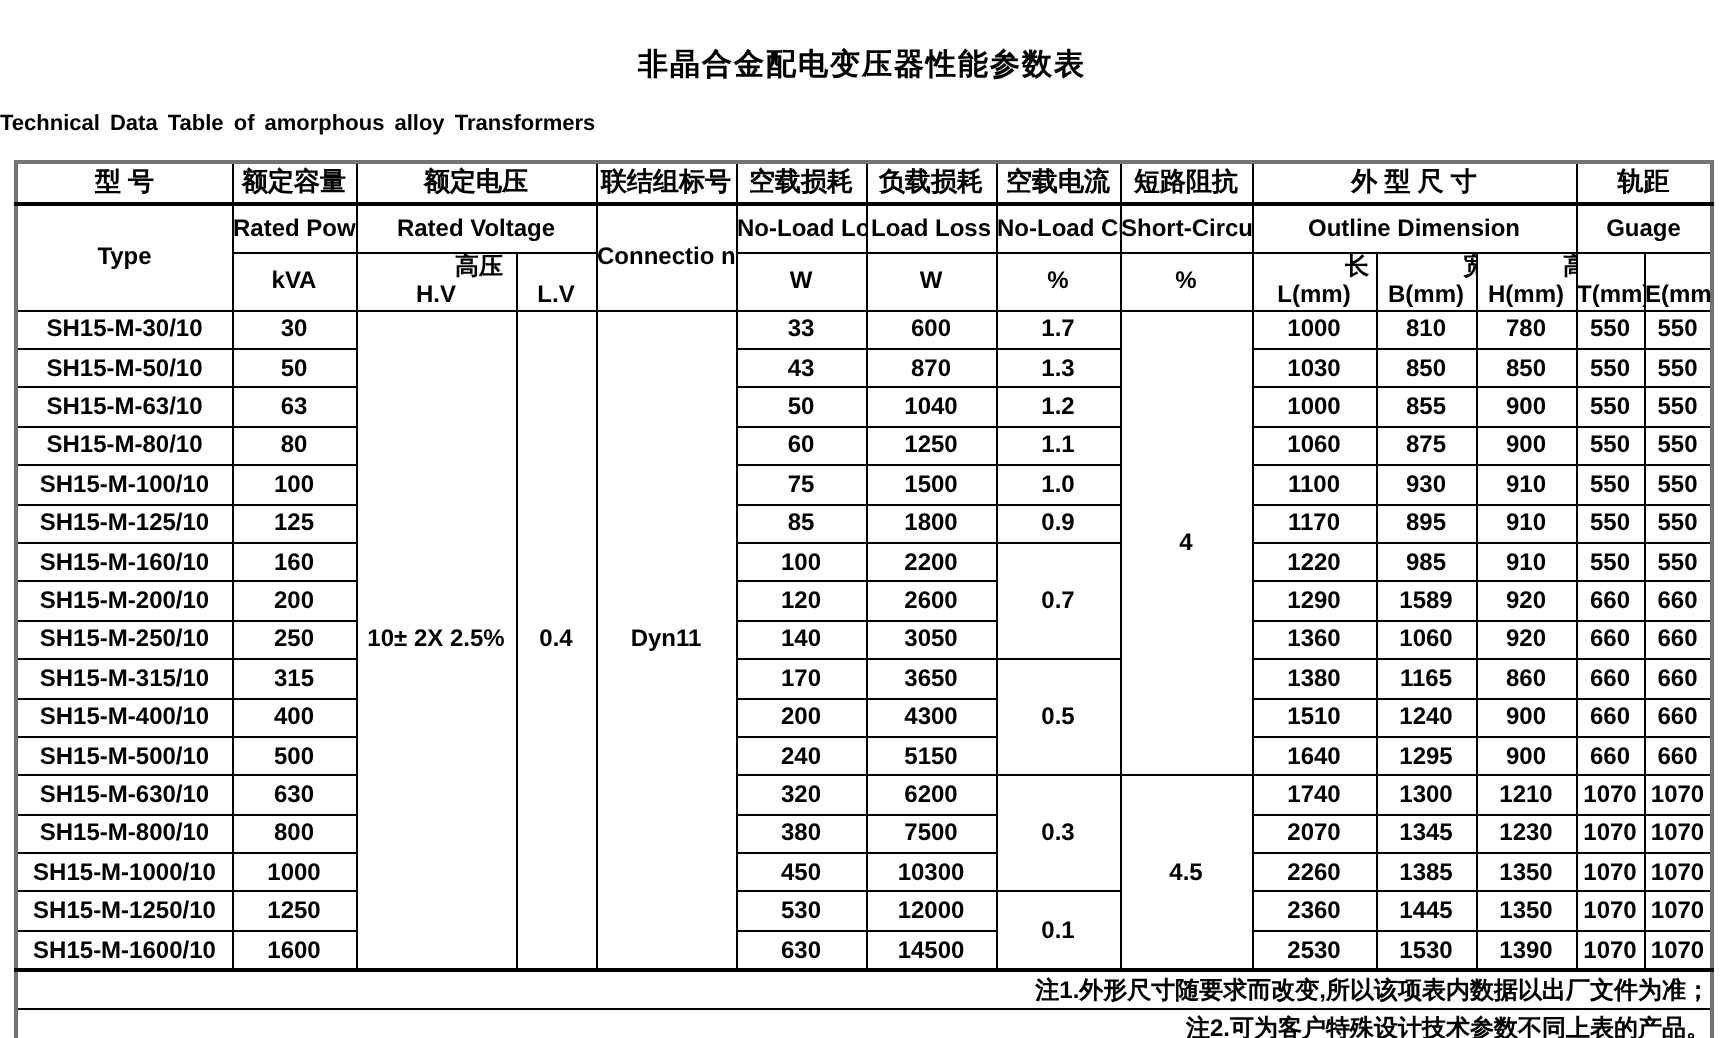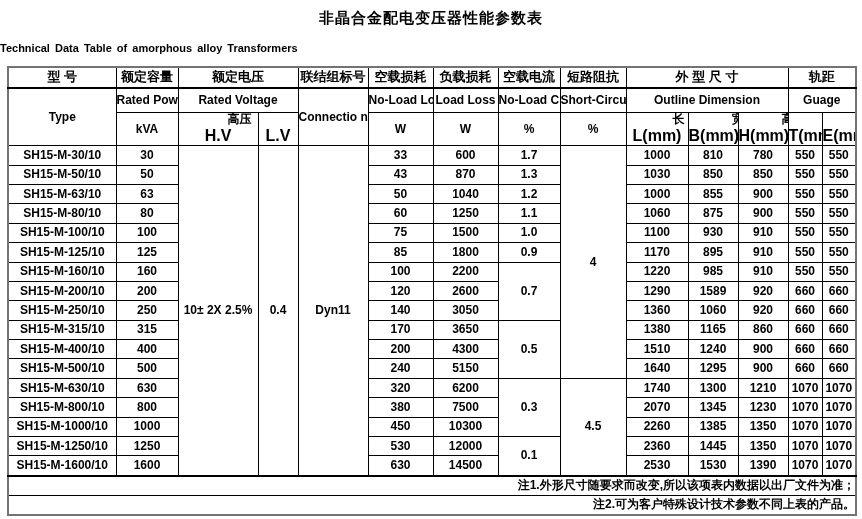--- a/index.html
+++ b/index.html
@@ -3,21 +3,21 @@
 <meta charset="utf-8">
 <style>
   html,body{margin:0;padding:0;background:#ffffff;}
   body{
     width:862px;height:519px;
     font-family:"Liberation Sans","DejaVu Sans",sans-serif;
     font-weight:bold;color:#000;
     -webkit-font-smoothing:antialiased;
   }
   .doc-title{
-    text-align:center;margin:0;padding-top:9px;
+    text-align:center;margin:0;padding-top:23px;
     font-size:15px;letter-spacing:1px;
   }
   .doc-subtitle{
     text-align:left;margin:0;padding-top:14px;
     font-size:11px;word-spacing:2px;
   }
   table.spec{
     border-collapse:collapse;table-layout:fixed;
     width:848px;margin:12px 7px 0 7px;
     border:2px solid #737373;
@@ -32,21 +32,21 @@
   tr.cn-head td{height:19px;font-size:13px;border-bottom:2px solid #000;}
   tr.sub1 td{height:23px;}
   tr.sub2 td{height:11px;}
   tr.sub3 td{height:18px;}
   td.en-big{font-size:13px;}
   td.wrap{white-space:normal;}
   td.small{font-size:11px;}
   td.xsmall{font-size:10px;}
   td.twoline span{display:block;line-height:1.15;}
   td.twoline .cnl{font-size:12px;margin-left:43px;}
-  td.twoline .enl{font-size:16px;}
+  td.twoline .enl{font-size:12px;}
   tr.data td{height:18.4px;}
   td.hv-cell{font-size:12px;}
   tr.note-row td{
     height:18px;text-align:right;font-size:12px;
     padding-left:3px;white-space:normal;
   }
   tr.note-row.first td{border-top:2px solid #000;}
 </style>
 </head>
 <body>

